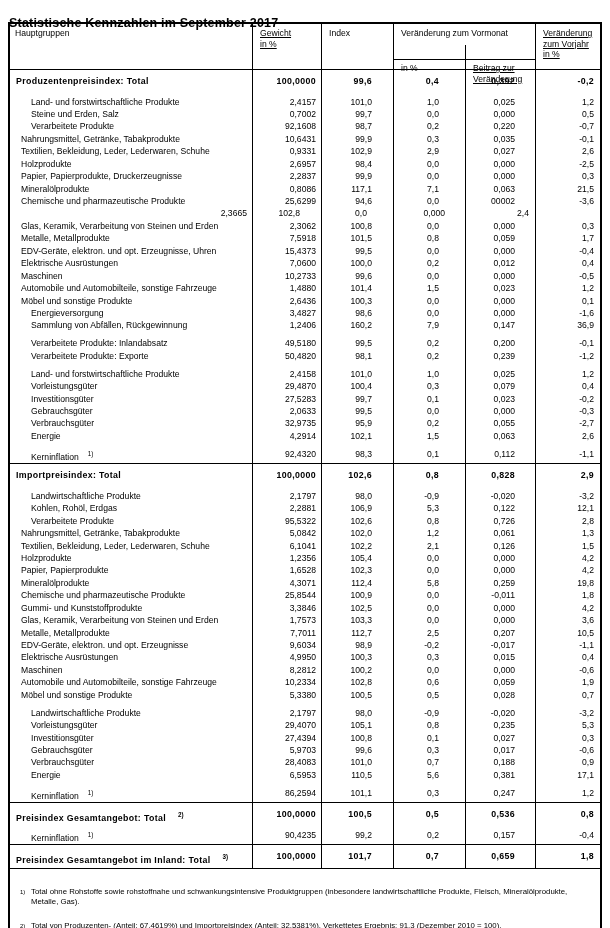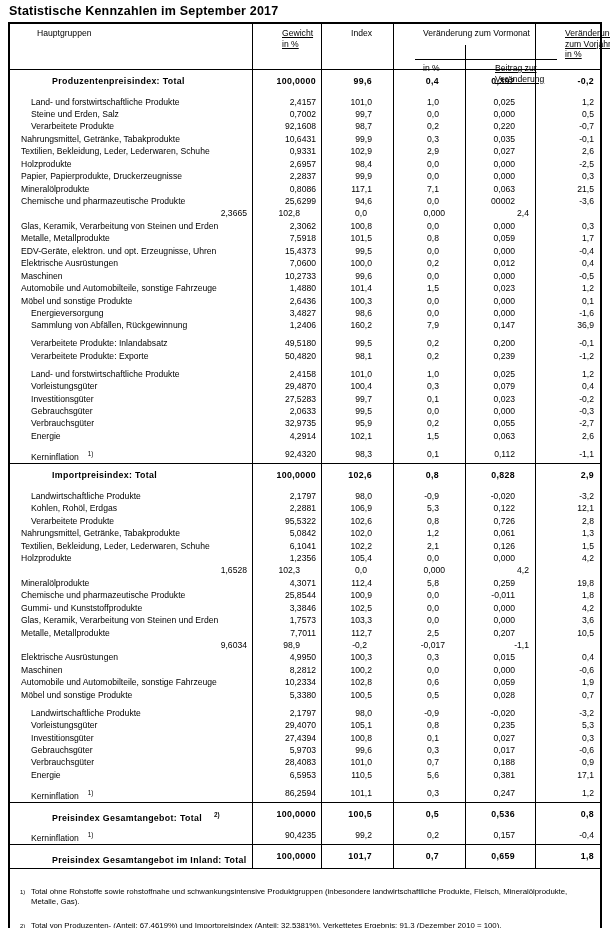--- a/index.html
+++ b/index.html
@@ -3,33 +3,33 @@
 <meta charset="utf-8">
 <style>
   html, body { margin:0; padding:0; }
   body {
     width:610px; height:928px; position:relative;
     background:#ffffff; color:#000;
     font-family:"Liberation Sans", sans-serif;
     -webkit-font-smoothing:antialiased;
   }
   .title {
-    position:absolute; left:9px; top:4px;
+    position:absolute; left:9px; top:16px;
     font-size:12.5px; font-weight:bold; letter-spacing:0.2px;
   }
   .table {
     position:absolute; left:8px; top:22px; width:590px;
     border:2px solid #000;
   }
   .grid-area { position:relative; }
 
   
   .header {
     display:grid; grid-template-columns:242px 69px 72px 142px 65px;
-    height:45px; border-bottom:1.5px solid #000; font-size:8.6px;padding-left:22px;
+    height:45px; border-bottom:1.5px solid #000; font-size:8.6px;
   }
   .hcell { padding-top:4px; box-sizing:border-box; }
   .c-name { padding-left:5px; }
   .c-gewicht, .c-index { padding-left:8px; }
   .pre { white-space:pre-line; line-height:10.5px;text-decoration:underline; }
   .vm-wrap { padding:0; }
   .vm-title { height:36px; box-sizing:border-box; border-bottom:1px solid #000; padding:4px 0 0 8px; }
   .vm-sub { display:grid; grid-template-columns:72px 70px; }
   .vm-sub-cell { padding:3px 0 0 8px; line-height:10.5px; }
   .c-vorjahr { padding-left:8px; }
@@ -39,21 +39,21 @@
   .section + .section { border-top:1.5px solid #000; }
   .group + .group { margin-top:5.5px; }
   .row {
     display:grid; grid-template-columns:242px 69px 72px 72px 70px 65px;
     height:12.45px; line-height:12.45px; font-size:8.6px;
   }
   .row.bold { height:17px; line-height:17px; font-size:8.8px; font-weight:bold; letter-spacing:0.35px; }
   .cell { overflow:hidden; white-space:nowrap; box-sizing:border-box; }
   .cell.label { padding-left:21px; }
   .cell.label.indent { padding-left:11px; }
-  .row.bold .cell.label { padding-left:6px;margin-left:36px; }
+  .row.bold .cell.label { padding-left:6px; }
   .cell.label sup { font-size:6.3px; margin-left:9px; vertical-align:4px; letter-spacing:0; }
   .row.bold .cell.label sup { margin-left:12px; }
   .num { text-align:right; }
   .col0 { padding-right:5px; }
   .col1 { padding-right:21px; }
   .col2 { padding-right:26px; }
   .col3 { padding-right:20px; }
   .col4 { padding-right:6px; }
 
   
@@ -390,20 +390,21 @@
             </div>
             <div class="row">
               <div class="cell label indent"><span>Holzprodukte</span></div>
               <div class="cell num col0">1,2356</div>
               <div class="cell num col1">105,4</div>
               <div class="cell num col2">0,0</div>
               <div class="cell num col3">0,000</div>
               <div class="cell num col4">4,2</div>
             </div>
             <div class="row">
+              <div class="cell label indent"><span>Papier, Papierprodukte</span></div>
               <div class="cell num col0">1,6528</div>
               <div class="cell num col1">102,3</div>
               <div class="cell num col2">0,0</div>
               <div class="cell num col3">0,000</div>
               <div class="cell num col4">4,2</div>
             </div>
             <div class="row">
               <div class="cell label indent"><span>Mineralölprodukte</span></div>
               <div class="cell num col0">4,3071</div>
               <div class="cell num col1">112,4</div>
@@ -437,20 +438,21 @@
             </div>
             <div class="row">
               <div class="cell label indent"><span>Metalle, Metallprodukte</span></div>
               <div class="cell num col0">7,7011</div>
               <div class="cell num col1">112,7</div>
               <div class="cell num col2">2,5</div>
               <div class="cell num col3">0,207</div>
               <div class="cell num col4">10,5</div>
             </div>
             <div class="row">
+              <div class="cell label indent"><span>EDV-Geräte, elektron. und opt. Erzeugnisse</span></div>
               <div class="cell num col0">9,6034</div>
               <div class="cell num col1">98,9</div>
               <div class="cell num col2">-0,2</div>
               <div class="cell num col3">-0,017</div>
               <div class="cell num col4">-1,1</div>
             </div>
             <div class="row">
               <div class="cell label indent"><span>Elektrische Ausrüstungen</span></div>
               <div class="cell num col0">4,9950</div>
               <div class="cell num col1">100,3</div>

